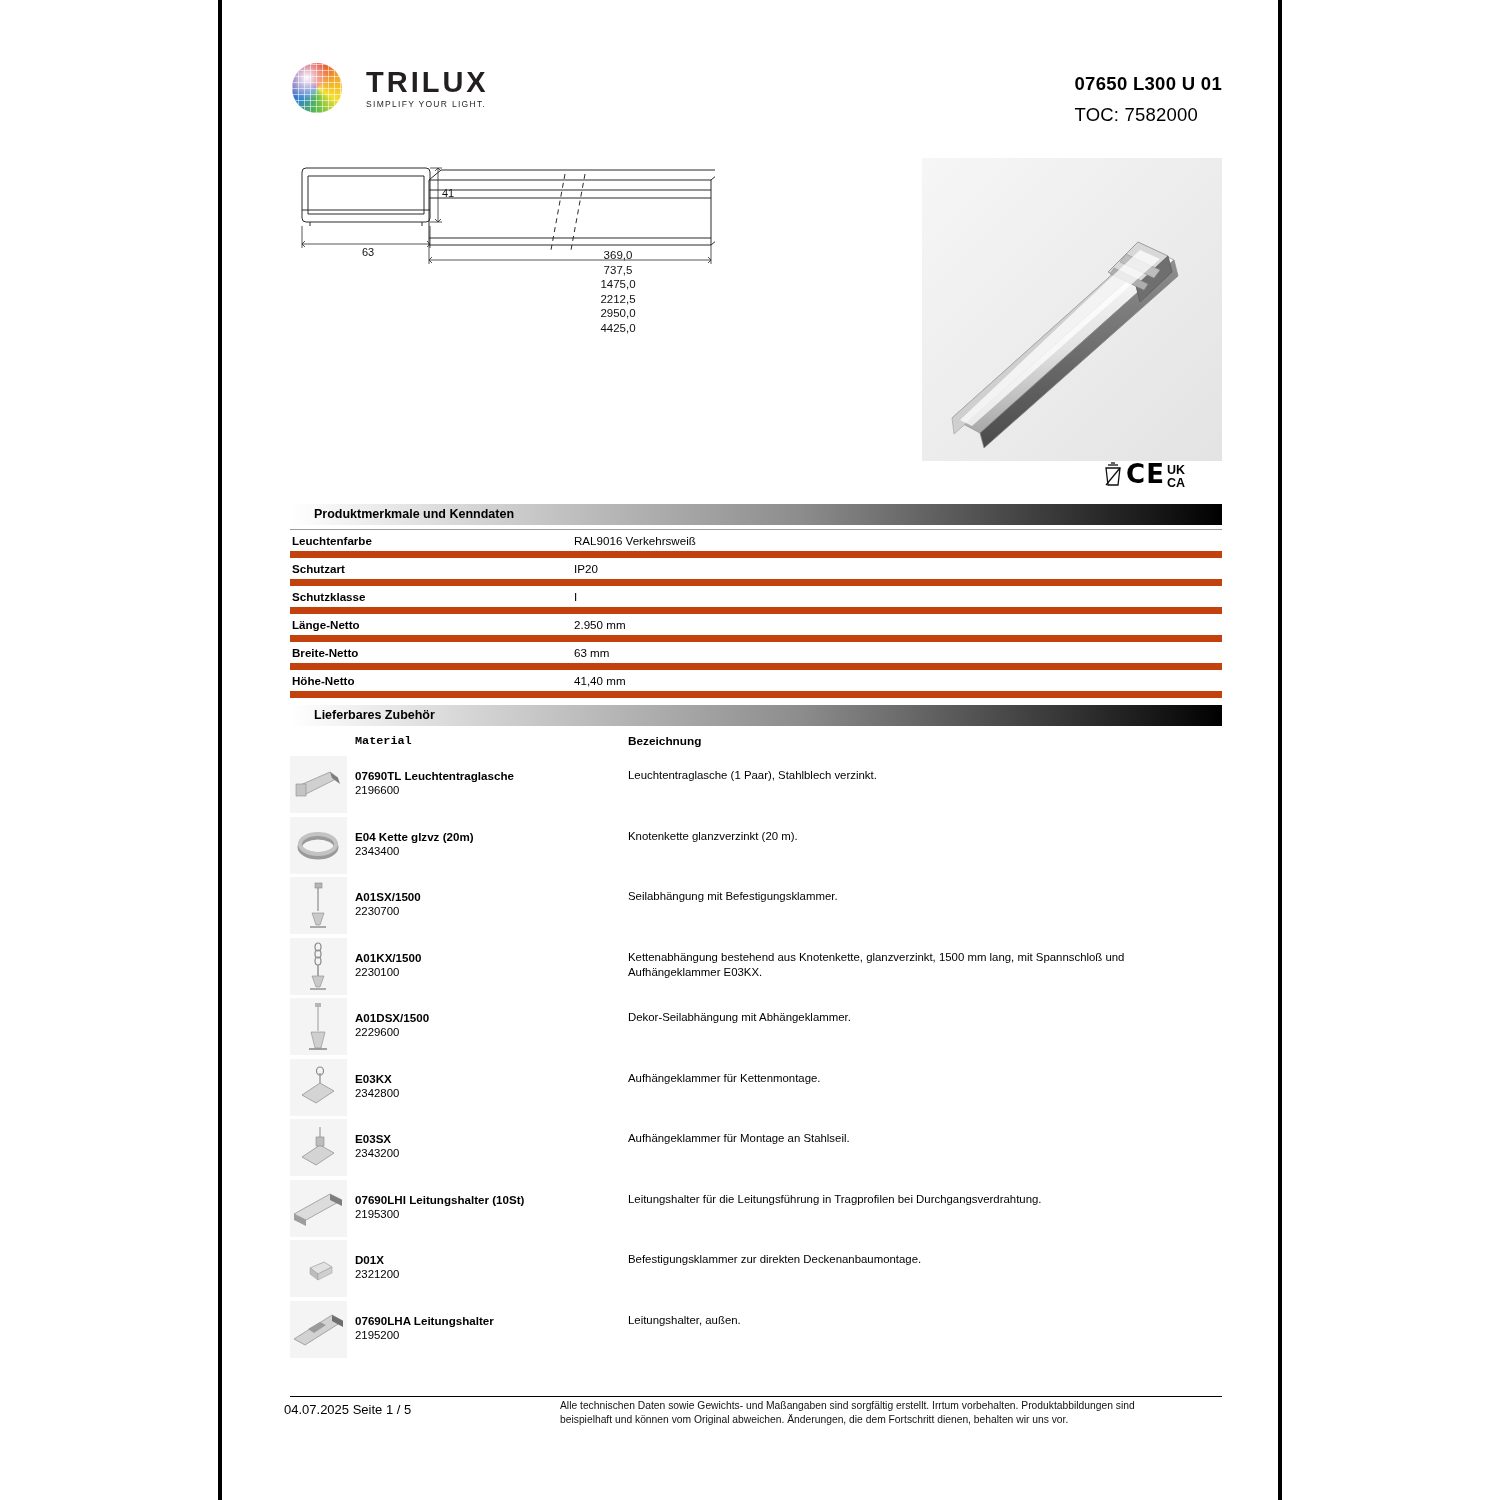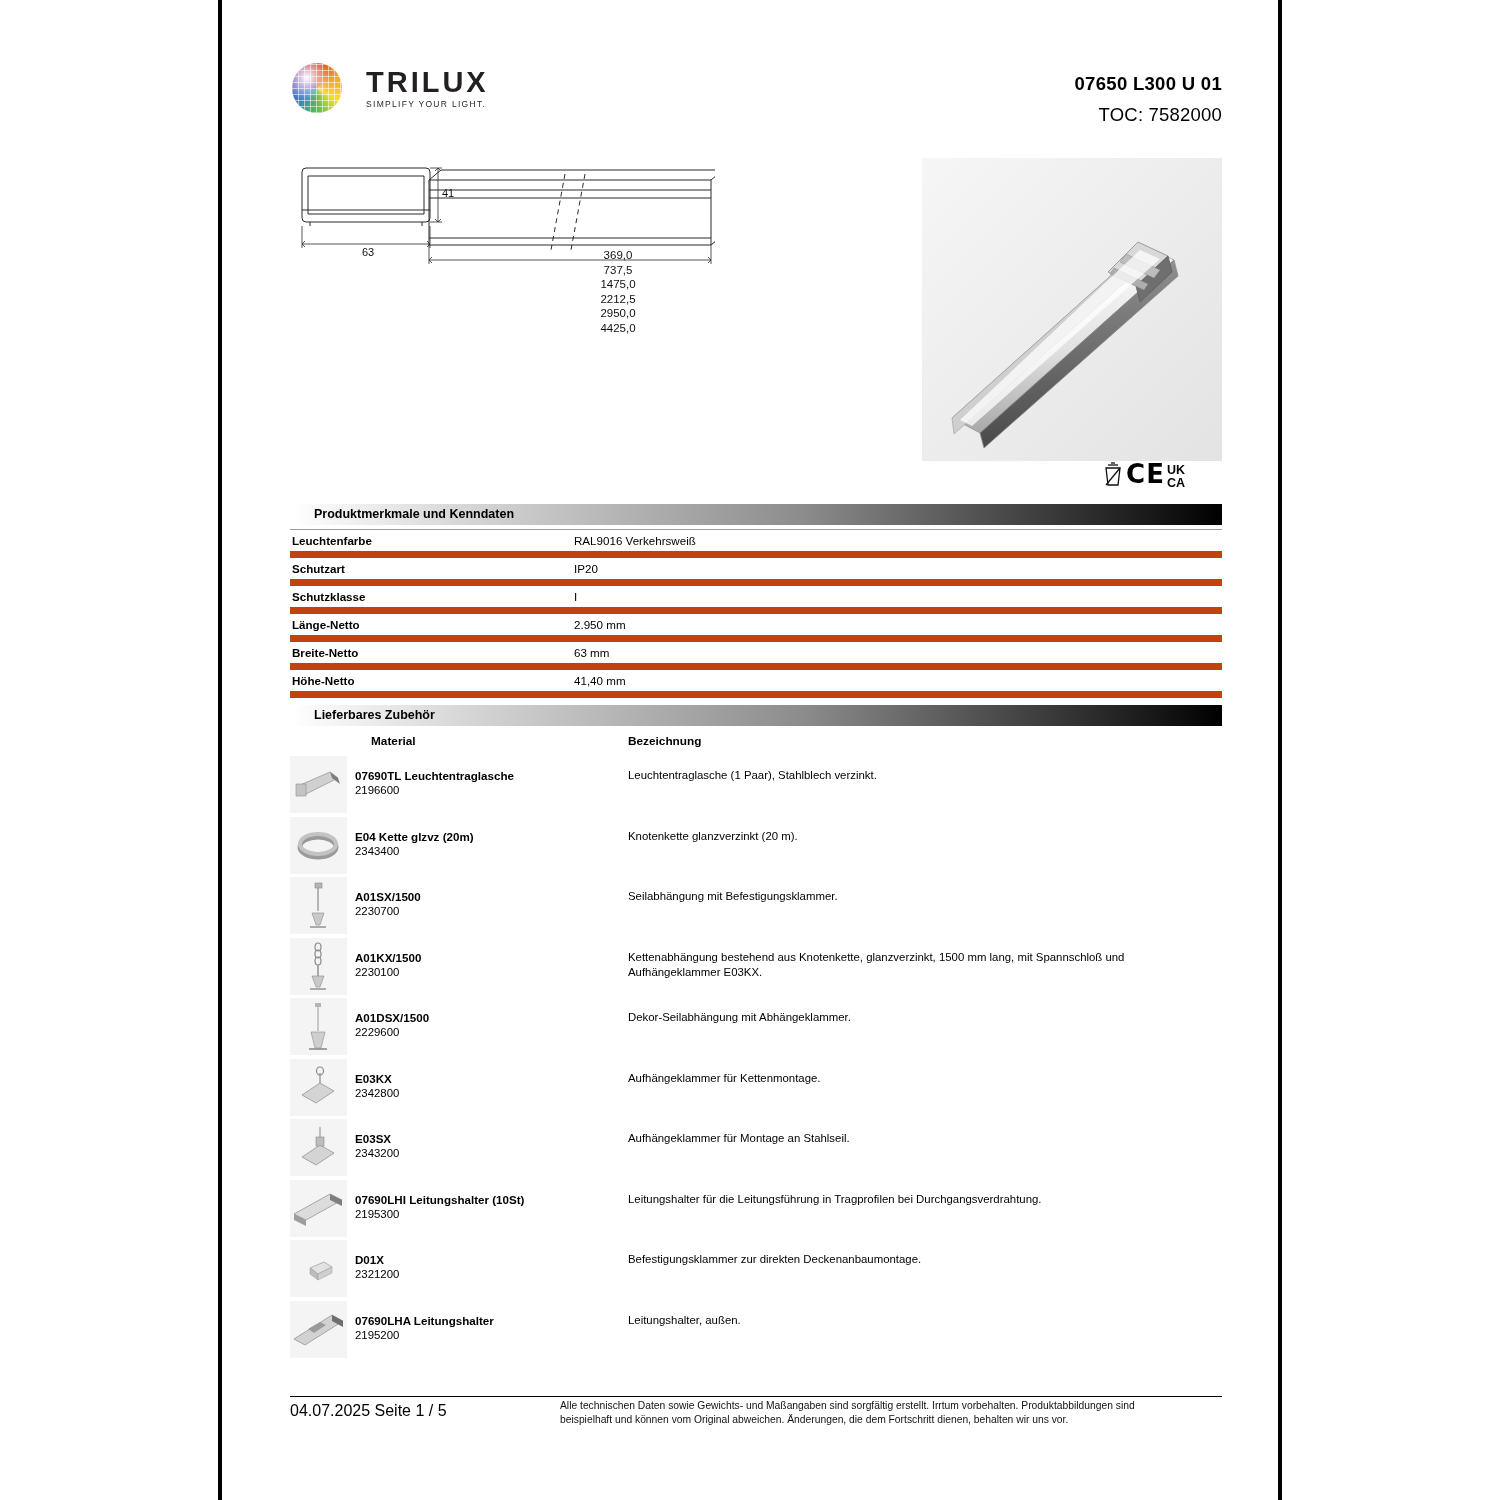--- a/index.html
+++ b/index.html
@@ -80,21 +80,20 @@
   .logo-tag {
     font-size: 8.5px;
     letter-spacing: 1.3px;
     color: #231f20;
     margin-top: 3px;
   }
   .header-right {
     position: absolute;
     right: 0;
     top: 10px;
-    text-align: right;
   }
   .hdr-title {
     font-size: 18.5px;
     font-weight: bold;
     letter-spacing: .3px;
   }
   .hdr-toc {
     font-size: 18.5px;
     margin-top: 9px;
     letter-spacing: .2px;
@@ -194,21 +193,21 @@
 
   
   .acc-head {
     position: absolute;
     left: 62px;
     top: 726px;
     width: 932px;
     font-size: 11.8px;
     font-weight: bold;
   }
-  .acc-head .c1 { position: absolute; left: 81px; }
+  .acc-head .c1 { position: absolute; left: 65px; font-family: Liberation Mono, monospace; }
   .acc-head .c2 { position: absolute; left: 338px; }
 
   .acc-list {
     position: absolute;
     left: 62px;
     top: 748px;
     width: 932px;
   }
   .acc-row {
     position: relative;
@@ -249,23 +248,23 @@
   
   .footer-line {
     position: absolute;
     left: 62px;
     top: 1388px;
     width: 932px;
     border-top: 1px solid #000;
   }
   .footer-left {
     position: absolute;
-    left: 62px;
+    left: 56px;
     top: 1394px;
-    font-size: 16px;
+    font-size: 13px;
   }
   .footer-right {
     position: absolute;
     left: 332px;
     top: 1391px;
     width: 610px;
     font-size: 10.3px;
     line-height: 13.5px;
     color: #111;
   }

